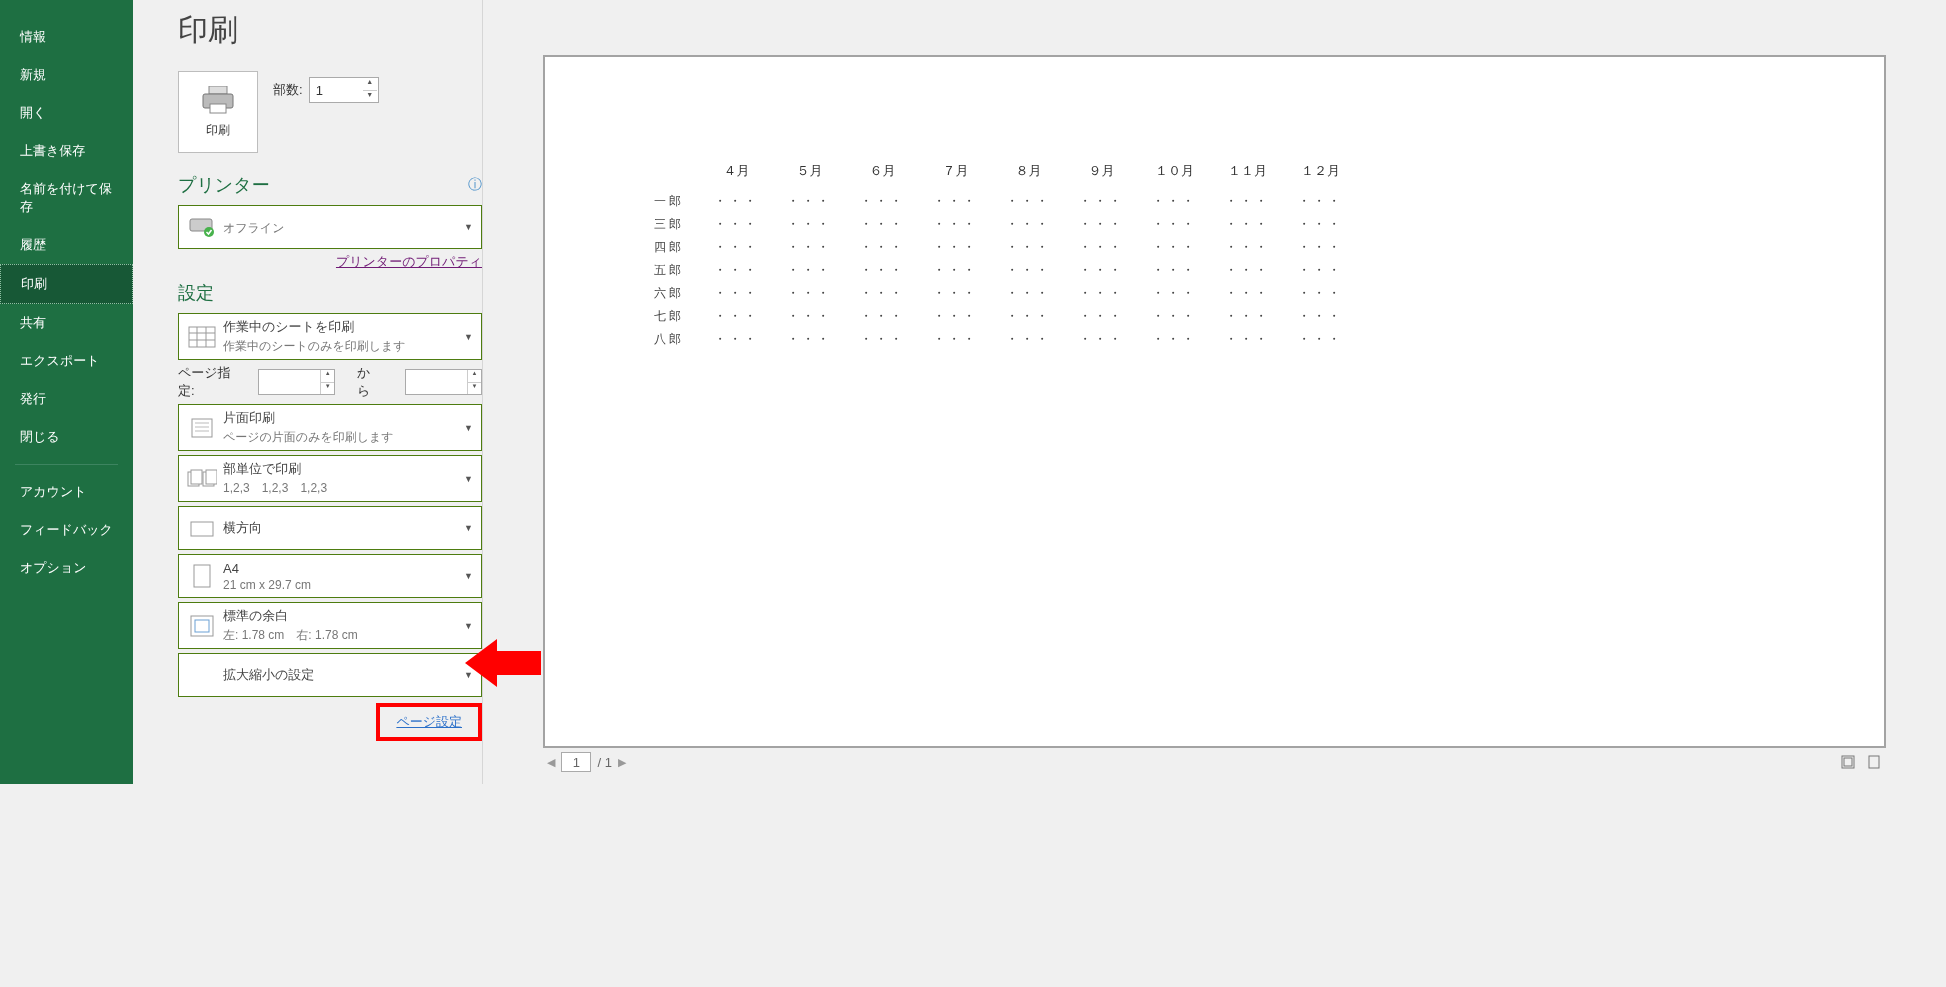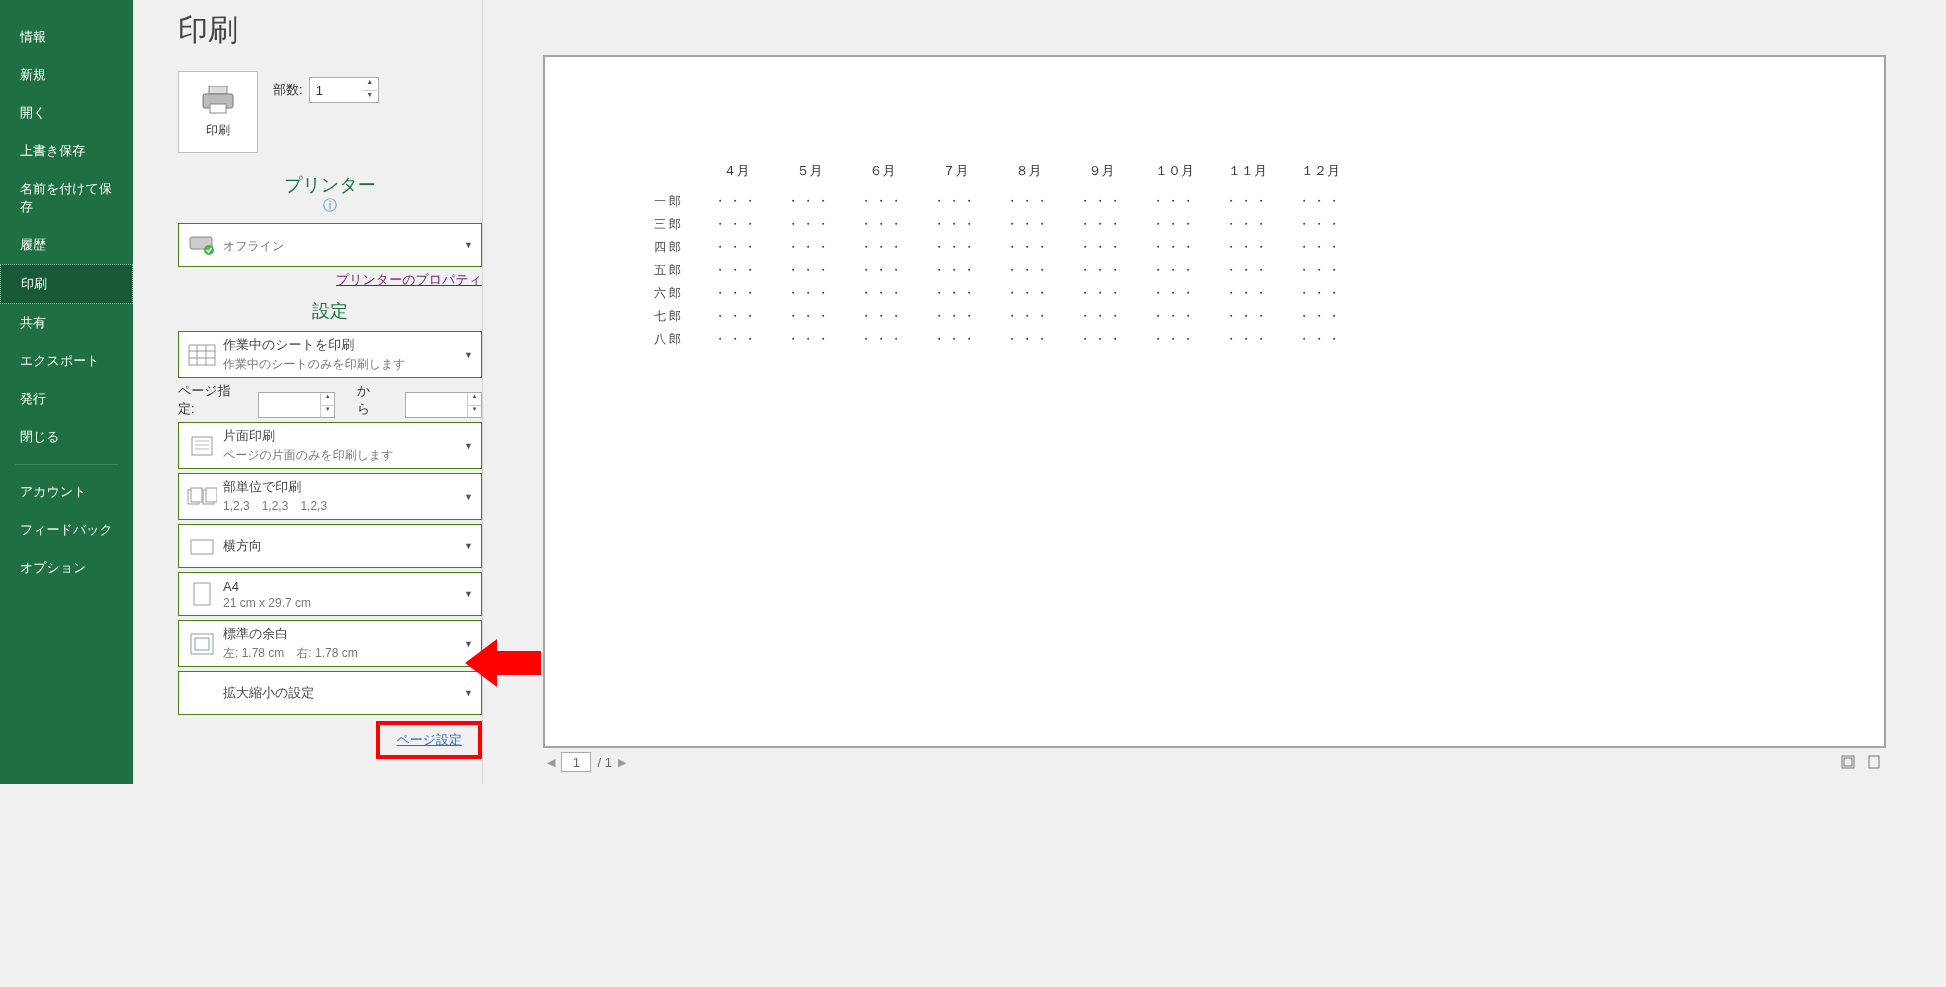--- a/index.html
+++ b/index.html
@@ -23,32 +23,32 @@
   .print-row { display: flex; align-items: flex-start; gap: 15px; margin-bottom: 20px; }
   .print-tile { width: 80px; height: 82px; border: 1px solid #bdbdbd; background: #fff; display: flex; flex-direction: column; align-items: center; justify-content: center; cursor: pointer; }
   .print-tile .printer-glyph { width: 34px; height: 28px; position: relative; display:flex; align-items:center; justify-content:center;}
   .print-tile .label { margin-top: 8px; font-size: 12px; }
   .copies-label { font-size: 13px; }
   .copies-box { width: 70px; height: 26px; border: 1px solid #aaa; background: #fff; display: flex; align-items: center; padding: 0 6px; position: relative; }
   .copies-box .spin { position: absolute; right: 1px; top:0; bottom:0; width:14px; display:flex; flex-direction:column; }
   .copies-box .spin span{ flex:1; text-align:center; font-size:7px; color:#555; line-height:1;}
   .copies-box .spin span:first-child{ border-bottom:1px solid #ccc;}
 
-  .section-h { color: #1e6f42; font-size: 18px; margin: 10px 0 8px 0; display: flex; justify-content: space-between; align-items:center;flex-direction:column; }
+  .section-h { color: #1e6f42; font-size: 18px; margin: 10px 0 8px 0; display: flex; justify-content: space-between; align-items:center; }
   .section-h .info { color:#4a90c9; font-size:14px; }
 
   .dd { border: 1px solid #4d7c0f; background: #fff; display: flex; align-items: center; position: relative; margin-bottom: 4px; min-height: 44px; padding: 4px 25px 4px 8px; cursor: pointer; }
   .dd-ic { width: 30px; height: 30px; display: flex; align-items: center; justify-content: center; margin-right: 6px; flex-shrink:0; }
   .dd-body .t1 { font-size: 13px; color: #444; }
   .dd-body .t2 { font-size: 12px; color: #777; margin-top:2px; }
   .dd .caret { position: absolute; right: 8px; top: 50%; transform: translateY(-50%); color:#555; font-size:9px; }
 
   .link { text-align: right; color: #701a75; font-size: 13px; text-decoration: underline; display: block; margin: 4px 0 10px 0; cursor: pointer; }
 
-  .page-range { display:flex; align-items:flex-end; gap:22px; margin-bottom:4px; font-size:13px; }
+  .page-range { display:flex; align-items:center; gap:22px; margin-bottom:4px; font-size:13px; }
   .page-range .lbl{ width:60px; }
   .num-input{ width:80px; height:26px; border:1px solid #aaa; background:#fff; position:relative;}
   .num-input .sp{ position:absolute; right:0; top:0; bottom:0; width:14px; border-left:1px solid #ccc; display:flex; flex-direction:column;}
   .num-input .sp span{flex:1; text-align:center; font-size:6px; color:#555;}
   .num-input .sp span:first-child{border-bottom:1px solid #ccc;}
 
   .page-setup-link { text-align: right; margin-top:6px; }
   .page-setup-link a { color:#2a6fc9; text-decoration:underline; font-size:13px; cursor:pointer; }
   .highlight-box { border:4px solid #ff0000; padding:6px 16px; display:inline-block; }
 

